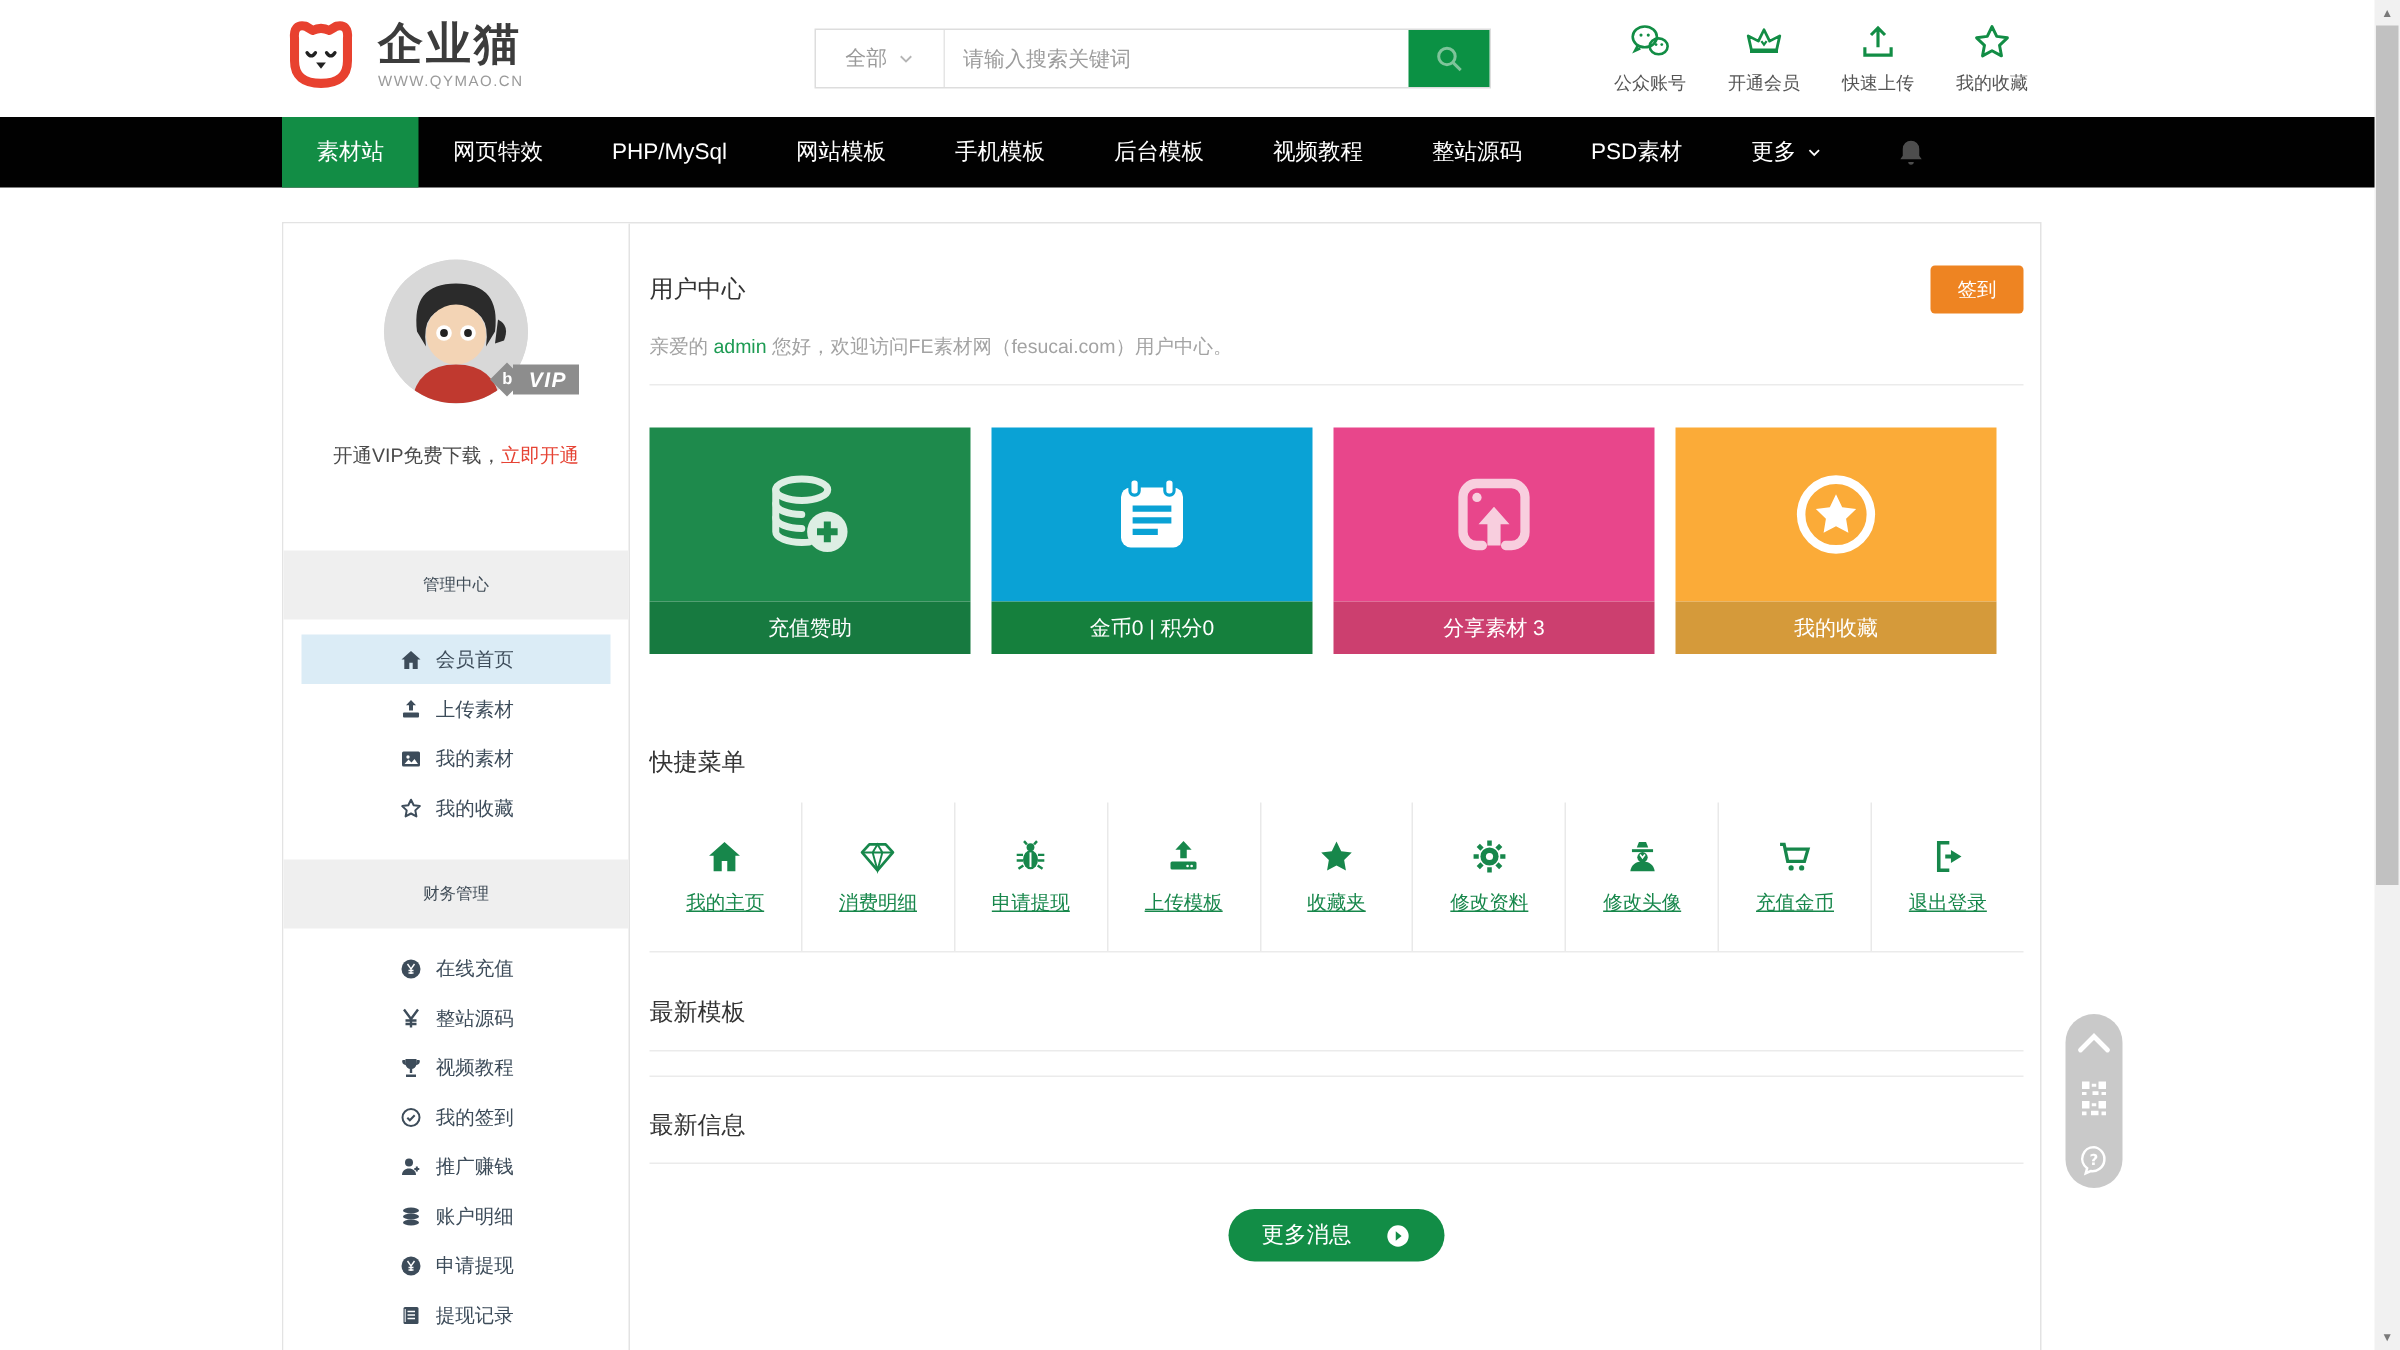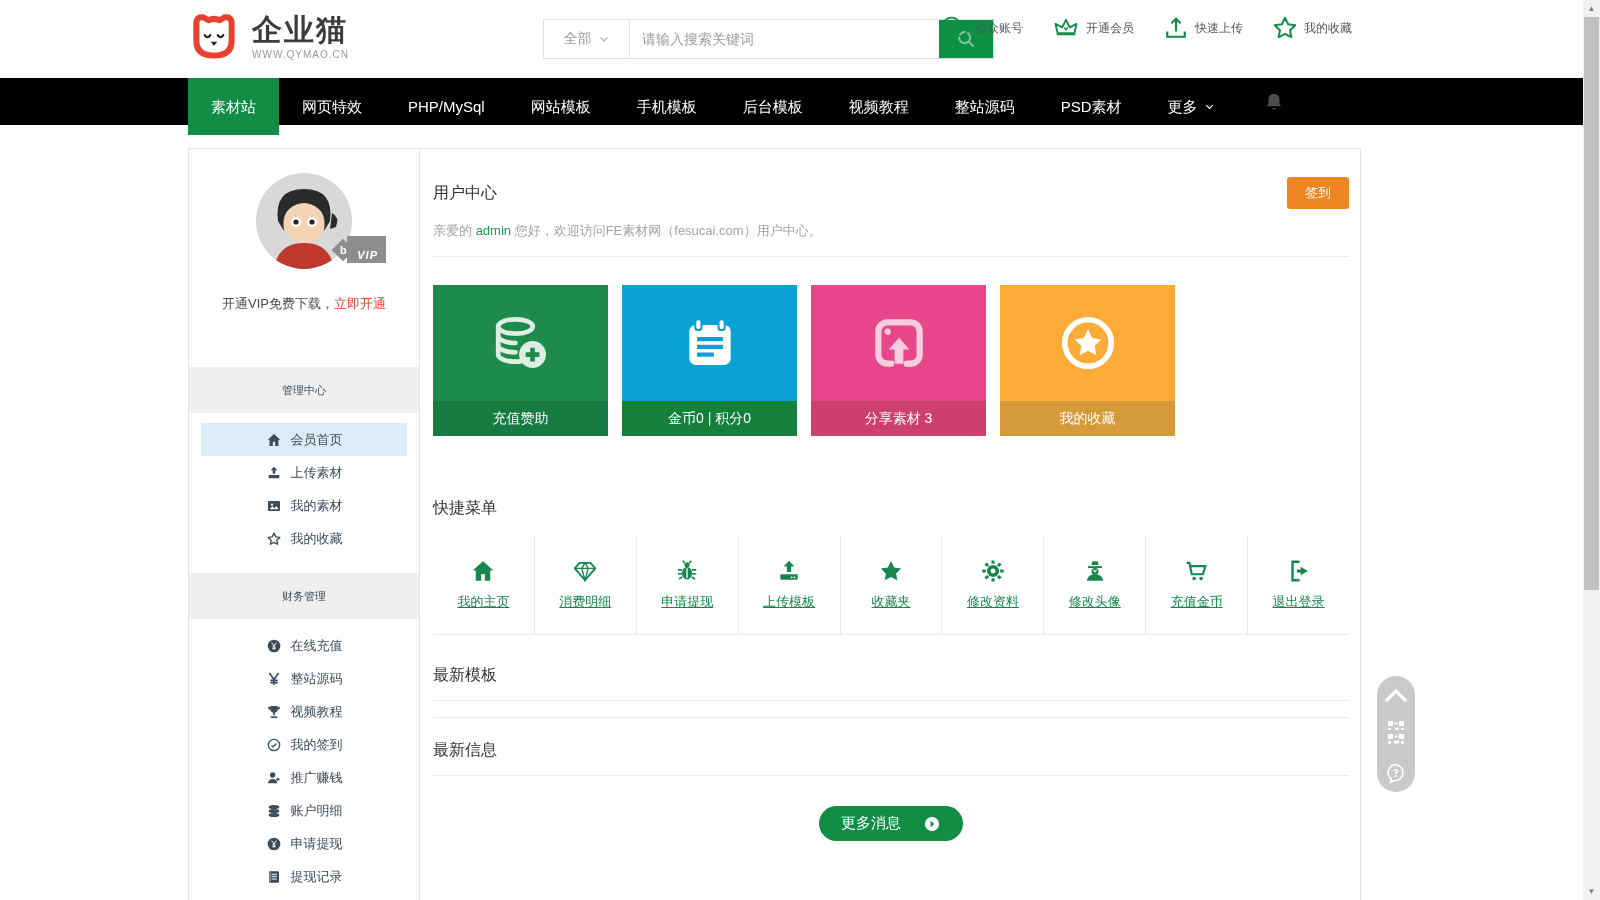--- a/index.html
+++ b/index.html
@@ -11,62 +11,62 @@
   .top-header { position:absolute; left:0; top:0; width:1600px; height:78px; background:#fff; }
   .logo { position:absolute; left:186px; top:11px; display:flex; align-items:center; gap:10px; cursor:pointer; }
   .logo-text .cn { font-size:30px; font-weight:bold; color:#3c3c3c; letter-spacing:2px; line-height:32px; }
   .logo-text .en { font-size:10px; color:#9a9a9a; letter-spacing:1px; margin-top:3px; }
   .search-bar { position:absolute; left:543px; top:19px; width:451px; height:40px; border:1px solid #ddd; display:flex; align-items:stretch; background:#fff; }
   .search-cat { width:86px; display:flex; align-items:center; justify-content:center; gap:6px; color:#9a9a9a; font-size:14px; border-right:1px solid #e5e5e5; cursor:pointer; }
   .search-input { flex:1; border:none; outline:none; padding:0 12px; font-size:14px; color:#333; }
   .search-input::placeholder { color:#9c9c9c; }
   .search-btn { width:54px; background:#0b9144; border:none; display:flex; align-items:center; justify-content:center; cursor:pointer; }
   .header-links { position:absolute; right:248px; top:14px; display:flex; gap:28px; }
-  .hlink { display:flex; align-items:center; gap:5px; cursor:pointer; color:#128d45; }
+  .hlink { display:flex; flex-direction:column; align-items:center; gap:5px; cursor:pointer; color:#128d45; }
   .hlink .lbl { font-size:12px; color:#555; white-space:nowrap; }
 
   
   .navbar { position:absolute; left:0; top:78px; width:1600px; height:47px; background:#010101; }
   .nav-items { position:absolute; left:188px; top:0; height:47px; display:flex; }
-  .nav-item { height:57px; line-height:47px; padding:0 23px; color:#fff; font-size:15px; cursor:pointer; white-space:nowrap; display:flex; align-items:center; gap:6px; }
+  .nav-item { height:47px; line-height:47px; padding:0 23px; color:#fff; font-size:15px; cursor:pointer; white-space:nowrap; display:flex; align-items:center; gap:6px; }
   .nav-item.active { background:#128d45; }
   .nav-bell { position:absolute; left:1263px; top:13px; cursor:pointer; }
   .nav-avatar { position:absolute; left:1317px; top:86px; width:34px; height:34px; border-radius:50%; overflow:hidden; background:#d9d9d9; cursor:pointer; }
 
   
   .content { position:absolute; left:188px; top:148px; width:1173px; height:760px; border:1px solid #e3e3e3; background:#fff; }
   .sidebar { position:absolute; left:0; top:0; width:231px; height:100%; border-right:1px solid #e3e3e3; background:#fff; }
   .main { position:absolute; left:232px; top:0; width:940px; height:100%; padding:0 12px; }
 
   
   .avatar-block { text-align:center; padding-top:24px; height:204px; }
   .avatar-wrap { position:relative; width:96px; height:96px; margin:0 auto; }
   .avatar-circle { width:96px; height:96px; border-radius:50%; overflow:hidden; background:#d8d8d8; }
   .vip-badge { position:absolute; right:-34px; bottom:6px; display:flex; align-items:center; cursor:pointer; }
   .vip-b { width:16px; height:16px; background:#8d8d8d; color:#fff; font-size:11px; font-weight:bold; transform:rotate(45deg); display:flex; align-items:center; justify-content:center; }
   .vip-b span { transform:rotate(-45deg); }
-  .vip-tag { background:#8d8d8d; color:#fff; font-size:11px; font-weight:bold; font-style:italic; padding:13px 8px 2px 10px; margin-left:-4px; letter-spacing:1px; }
+  .vip-tag { background:#8d8d8d; color:#fff; font-size:14px; font-weight:bold; font-style:italic; padding:2px 8px 2px 10px; margin-left:-4px; letter-spacing:1px; }
   .vip-line { margin-top:26px; font-size:13px; color:#4a4a4a; }
   .vip-line a { color:#e64334; text-decoration:none; cursor:pointer; }
   .sec-head { height:46px; line-height:46px; background:#efefef; text-align:center; font-size:11px; color:#3f4b56; margin-top:14px; }
   .side-menu { padding:10px 0 4px; }
   .side-item { height:33px; display:flex; align-items:center; justify-content:center; gap:9px; margin:0 12px; color:#3d4c5a; font-size:13px; cursor:pointer;text-align:center; }
   .side-item.active { background:#dbecf6; }
   .side-item .ic { width:16px; height:16px; color:#3d4c5a; }
 
   
   .main-head { margin-top:28px; display:flex; justify-content:space-between; align-items:center; }
   .page-title { font-size:16px; color:#333; }
   .sign-btn { background:#ee8422; color:#fff; font-size:13px; border:none; border-radius:3px; padding:7px 18px; cursor:pointer; }
   .greeting { margin-top:13px; font-size:13px; color:#a3a3a3; }
   .greeting .u { color:#1d9b53; }
   .hr { border-bottom:1px solid #ebebeb; }
   .hr.g1 { margin-top:16px; }
   .tiles { margin-top:28px; display:flex; gap:14px; }
-  .tile { width:175px; height:151px; cursor:pointer; }
+  .tile { width:214px; height:151px; cursor:pointer; }
   .tile-body { height:116px; display:flex; align-items:center; justify-content:center; }
   .tile-foot { height:35px; line-height:35px; text-align:center; color:#fff; font-size:14px; }
   .tile1 .tile-body{ background:#1e8a4c; } .tile1 .tile-foot{ background:#177a40; }
   .tile2 .tile-body{ background:#0aa2d5; } .tile2 .tile-foot{ background:#15803d; }
   .tile3 .tile-body{ background:#e8468b; } .tile3 .tile-foot{ background:#cc3f6f; }
   .tile4 .tile-body{ background:#fbab38; } .tile4 .tile-foot{ background:#d59a3a; }
   .sub-title { margin-top:62px; font-size:16px; color:#333; }
   .sub-title.t2 { margin-top:30px; }
   .sub-title.t3 { margin-top:22px; }
   .quick-row { margin-top:16px; display:flex; height:100px; border-bottom:1px solid #ebebeb; }

